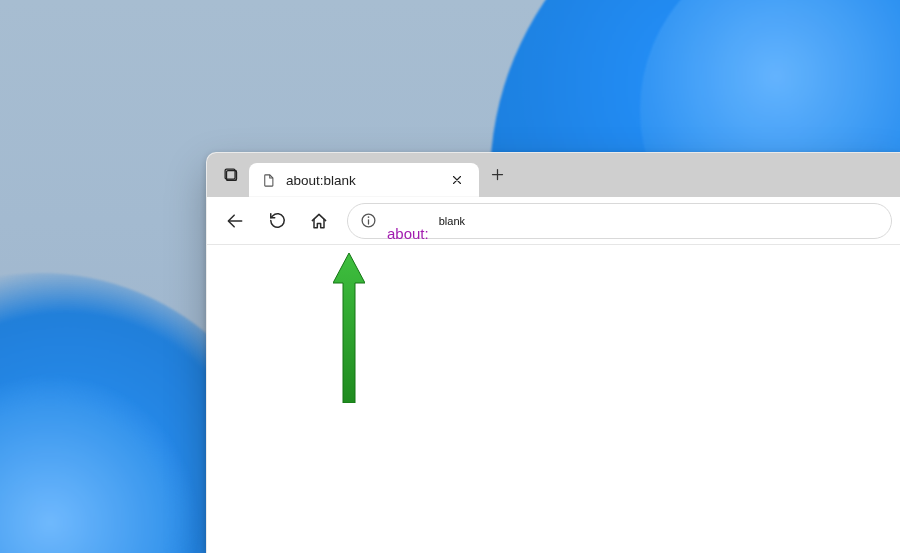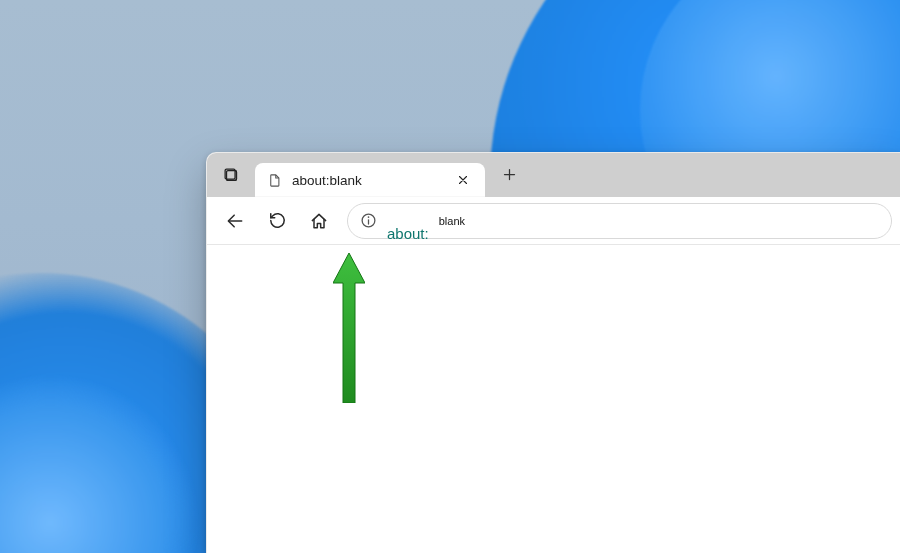--- a/index.html
+++ b/index.html
@@ -36,21 +36,20 @@
       border: 1px solid rgba(0,0,0,.08);
       border-right: none; border-bottom: none;
     }
 
     
     .tabstrip {
       height: 44px;
       background: #cfcfcf;
       display: flex; align-items: flex-end;
       padding: 0 6px 0 8px;
-      gap: 6px;
     }
     .win-btn {
       align-self: center;
       width: 32px; height: 32px; margin-right: 2px;
       display: flex; align-items: center; justify-content: center;
       border-radius: 6px; color:#222;
     }
 
     .tab {
       display: flex; align-items: center;
@@ -75,21 +74,21 @@
     }
     .icon-btn {
       width: 40px; height: 40px; display:flex; align-items:center; justify-content:center; border-radius:6px; color:#2b2b2b;
     }
 
     .omnibox {
       flex: 1; height: 36px; margin-left: 6px;
       border: 1px solid #d9d9d9; border-radius: 18px; background:#fff;
       display:flex; align-items:center; padding: 0 12px; gap: 10px; color:#333;
     }
-    .omnibox .url-normal { color:#0f766e; font-size: 15px; margin-top: 25px; }
+    .omnibox .url-normal { color:#a21caf; font-size: 15px; margin-top: 25px; }
     .omnibox .url-strong { color:#111; font-size: 11px; }
     .omnibox svg { flex: 0 0 auto; }
 
     
     .content { position:absolute; left:0; right:0; top:92px; bottom:0; background:#fff; }
 
     
     .annotation-arrow {
       position: absolute;
       left: 333px;   

